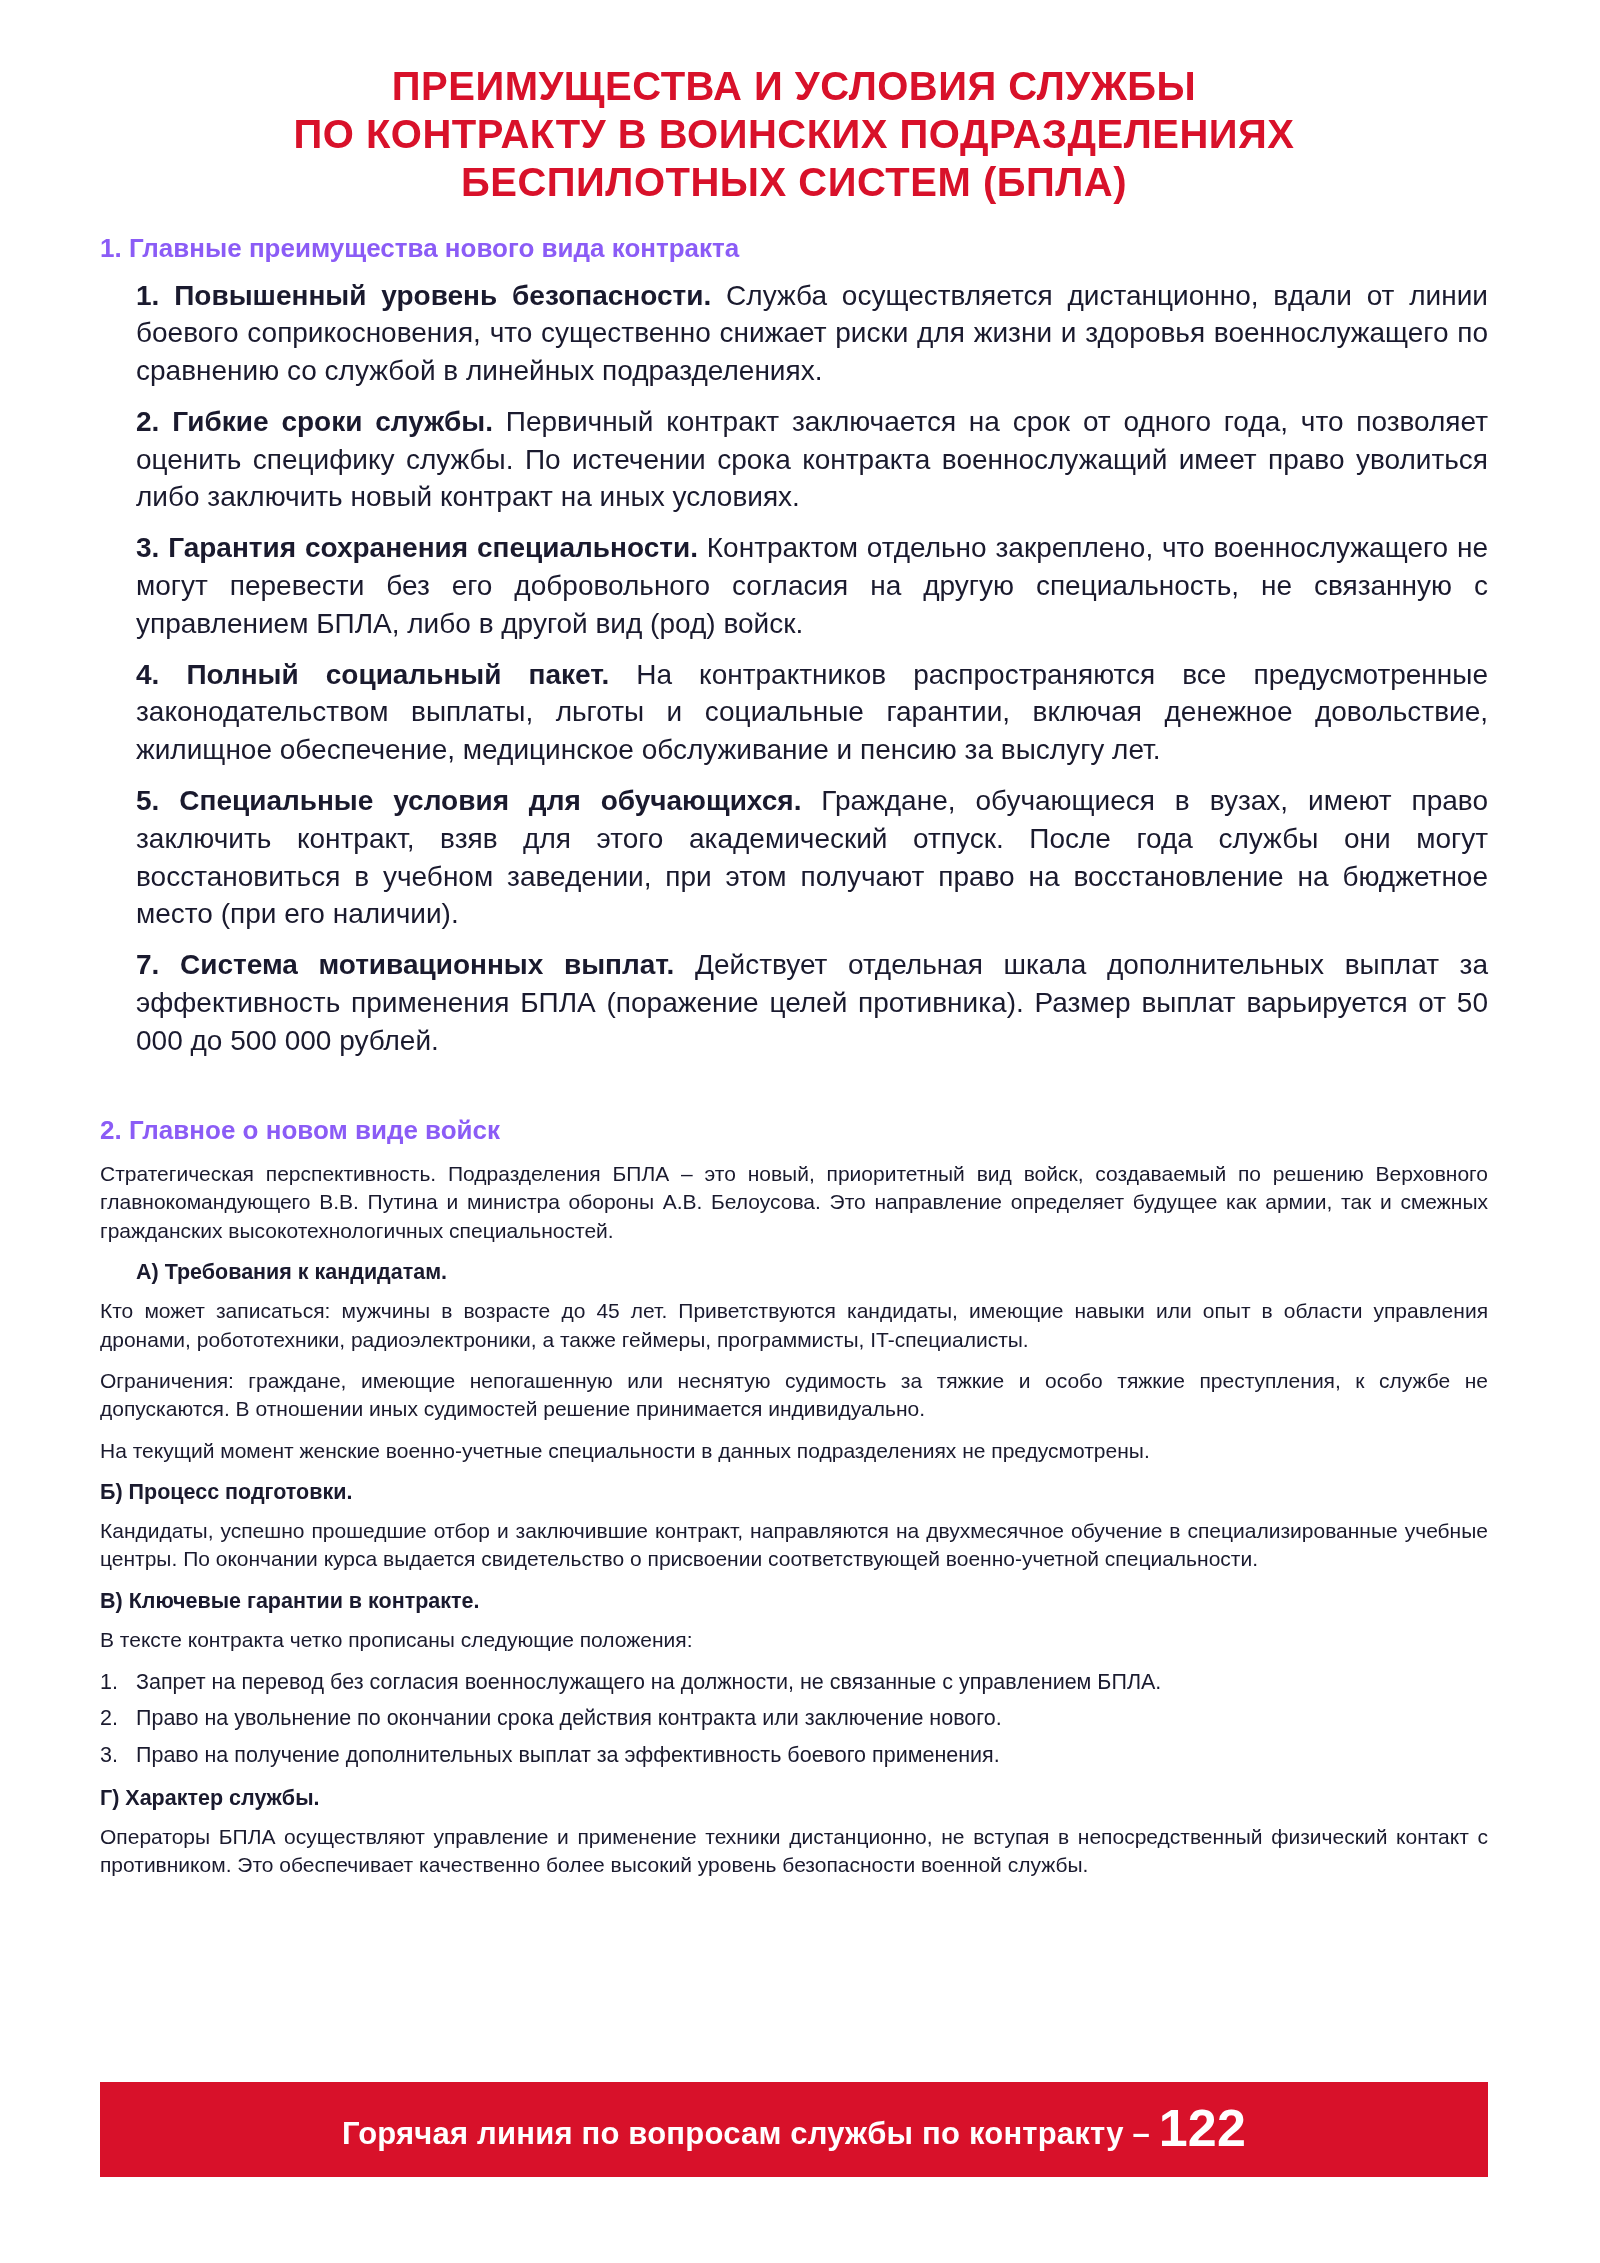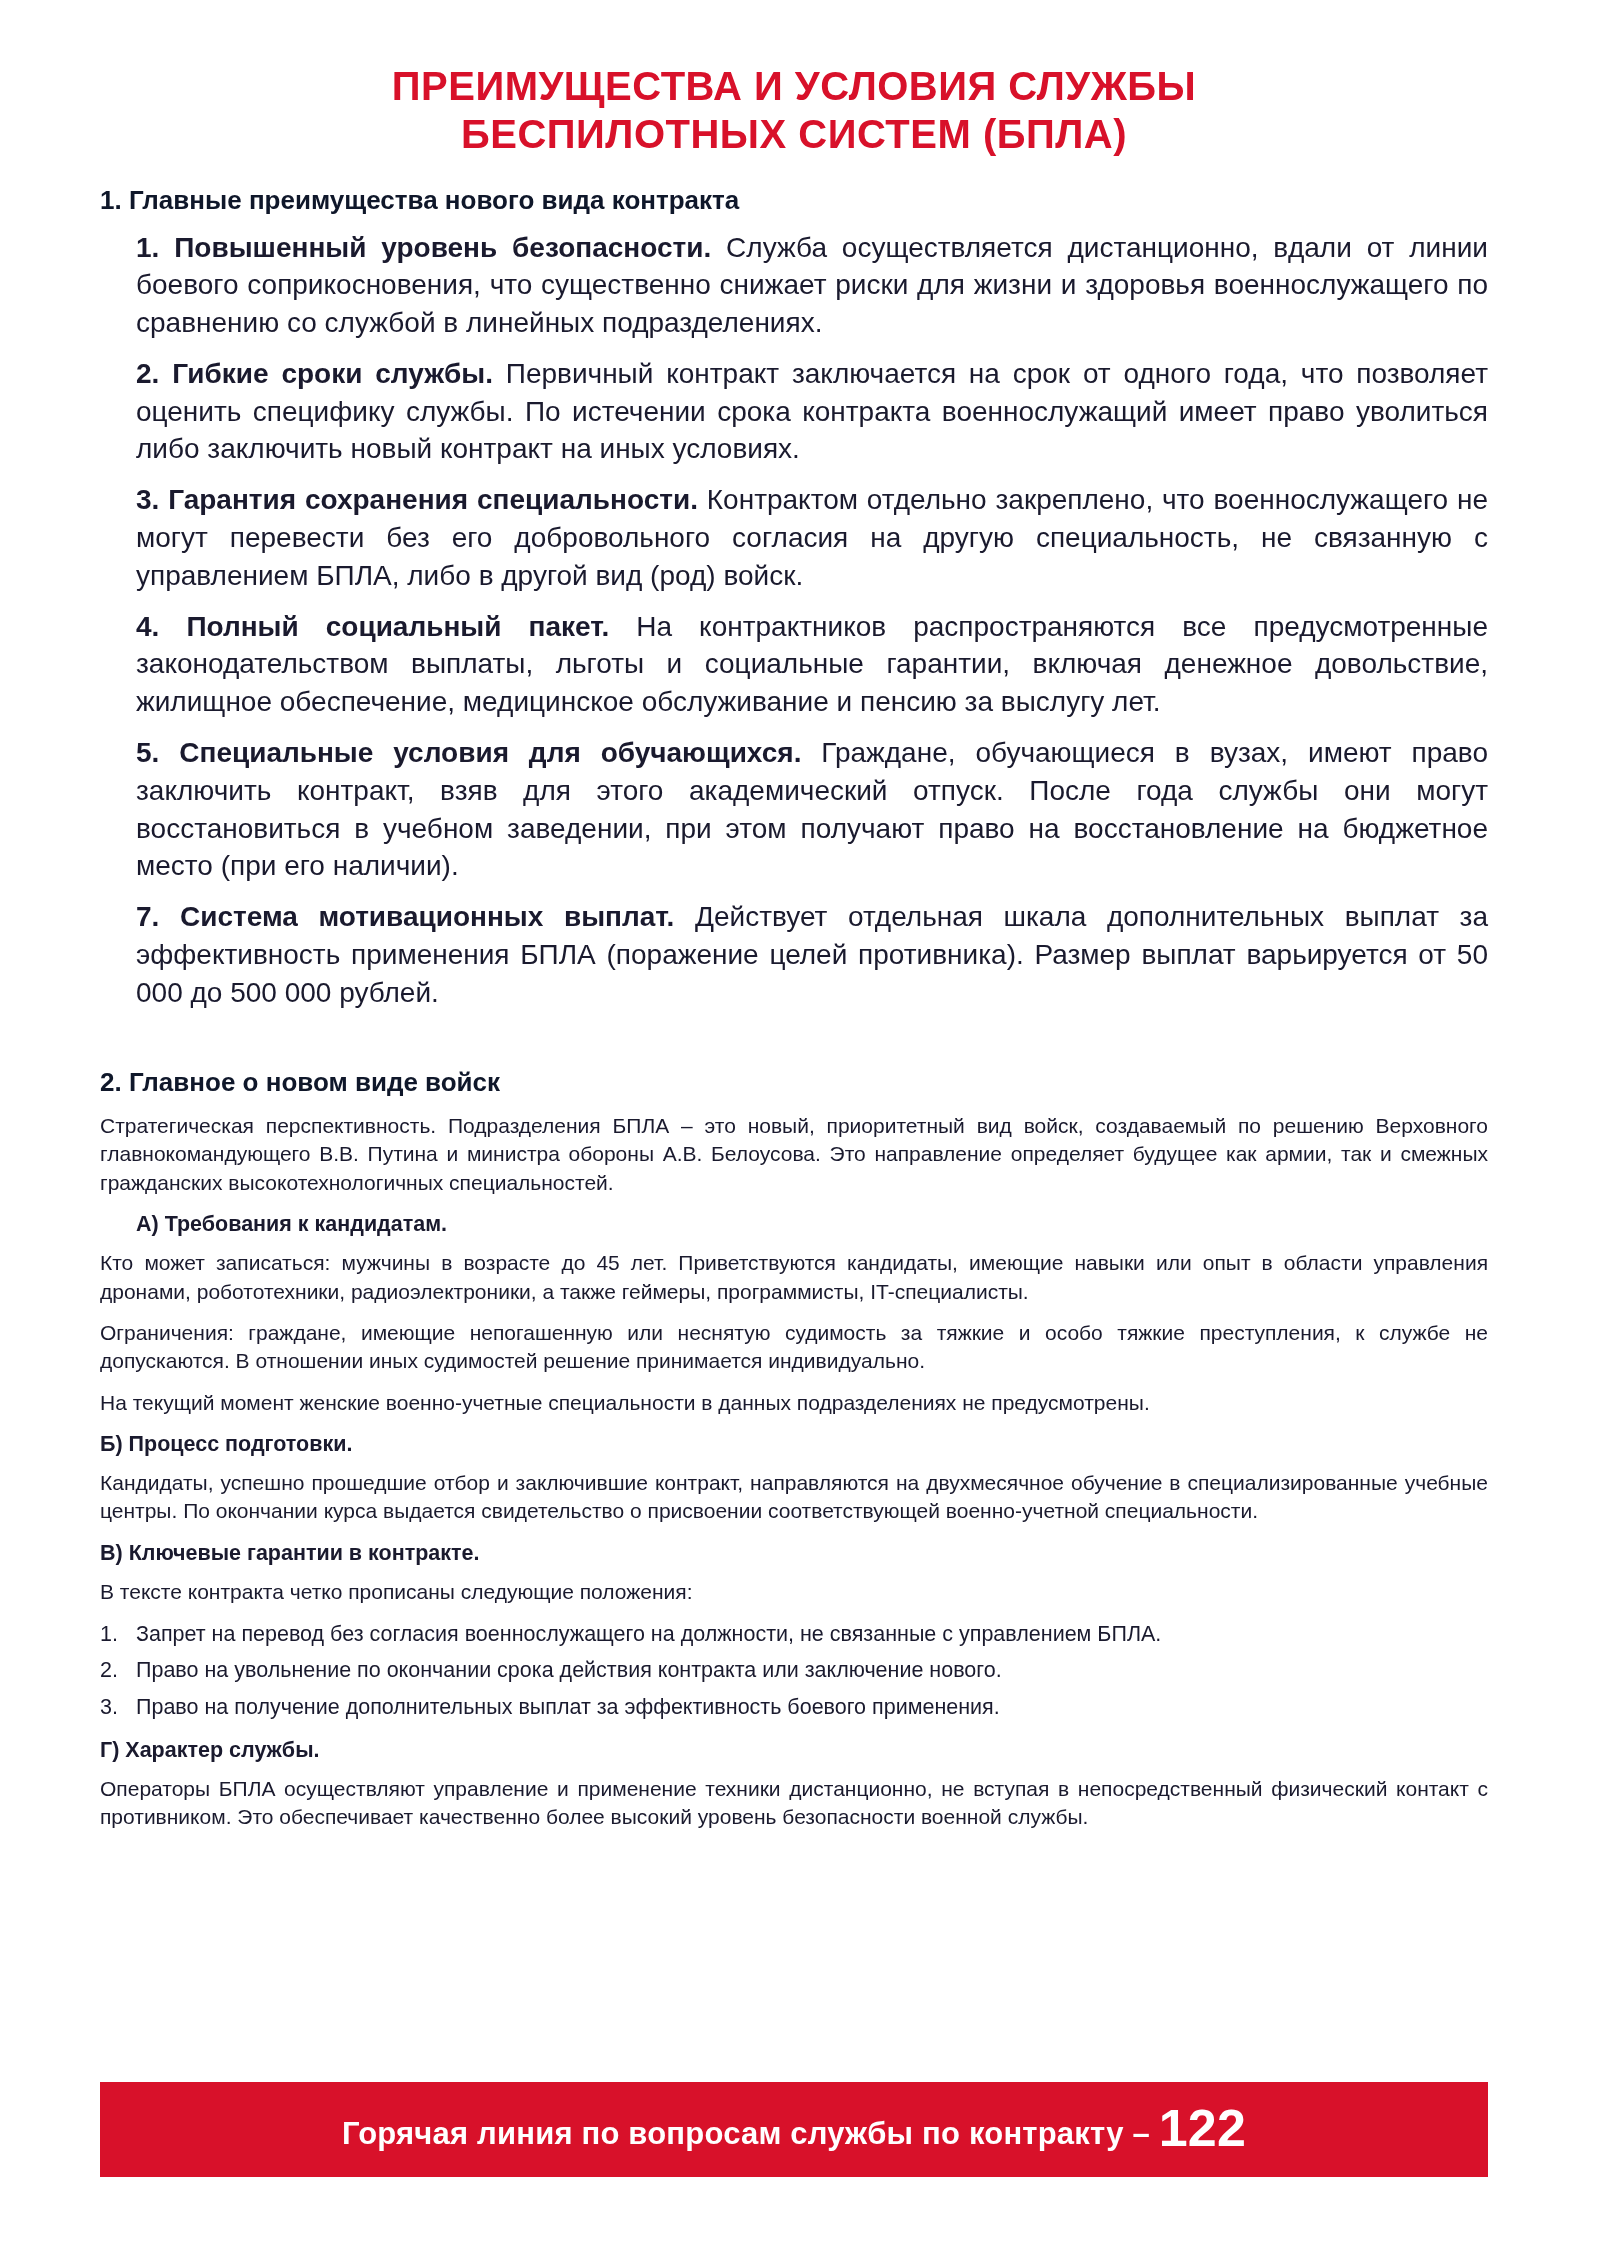--- a/index.html
+++ b/index.html
@@ -30,21 +30,21 @@
     line-height: 1.20;
     letter-spacing: 0.5px;
     margin: 0 0 26px 0;
     padding: 0 10px;
   }
   .doc-title .line {
     display: block;
     white-space: nowrap;
   }
   .section-heading {
-    color: #0f172a;
+    color: #8b5cf6;
     font-weight: bold;
     font-size: 26px;
     margin: 0 0 12px 0;
     line-height: 1.25;
   }
   .section-heading.second {
     margin-top: 54px;
     margin-bottom: 14px;
   }
   .para {
@@ -113,20 +113,21 @@
     vertical-align: -2px;
   }
 </style>
 </head>
 <body>
 
 <div class="page">
 
   <h1 class="doc-title">
     <span class="line">ПРЕИМУЩЕСТВА И УСЛОВИЯ СЛУЖБЫ</span>
+    <span class="line">ПО КОНТРАКТУ В ВОИНСКИХ ПОДРАЗДЕЛЕНИЯХ</span>
     <span class="line">БЕСПИЛОТНЫХ СИСТЕМ (БПЛА)</span>
   </h1>
 
   <h2 class="section-heading">1. Главные преимущества нового вида контракта</h2>
 
   <p class="para indent">
     <b>1. Повышенный уровень безопасности.</b><span> Служба осуществляется дистанционно, вдали от линии боевого соприкосновения, что существенно снижает риски для жизни и здоровья военнослужащего по сравнению со службой в линейных подразделениях.</span>
   </p>
 
   <p class="para indent">

